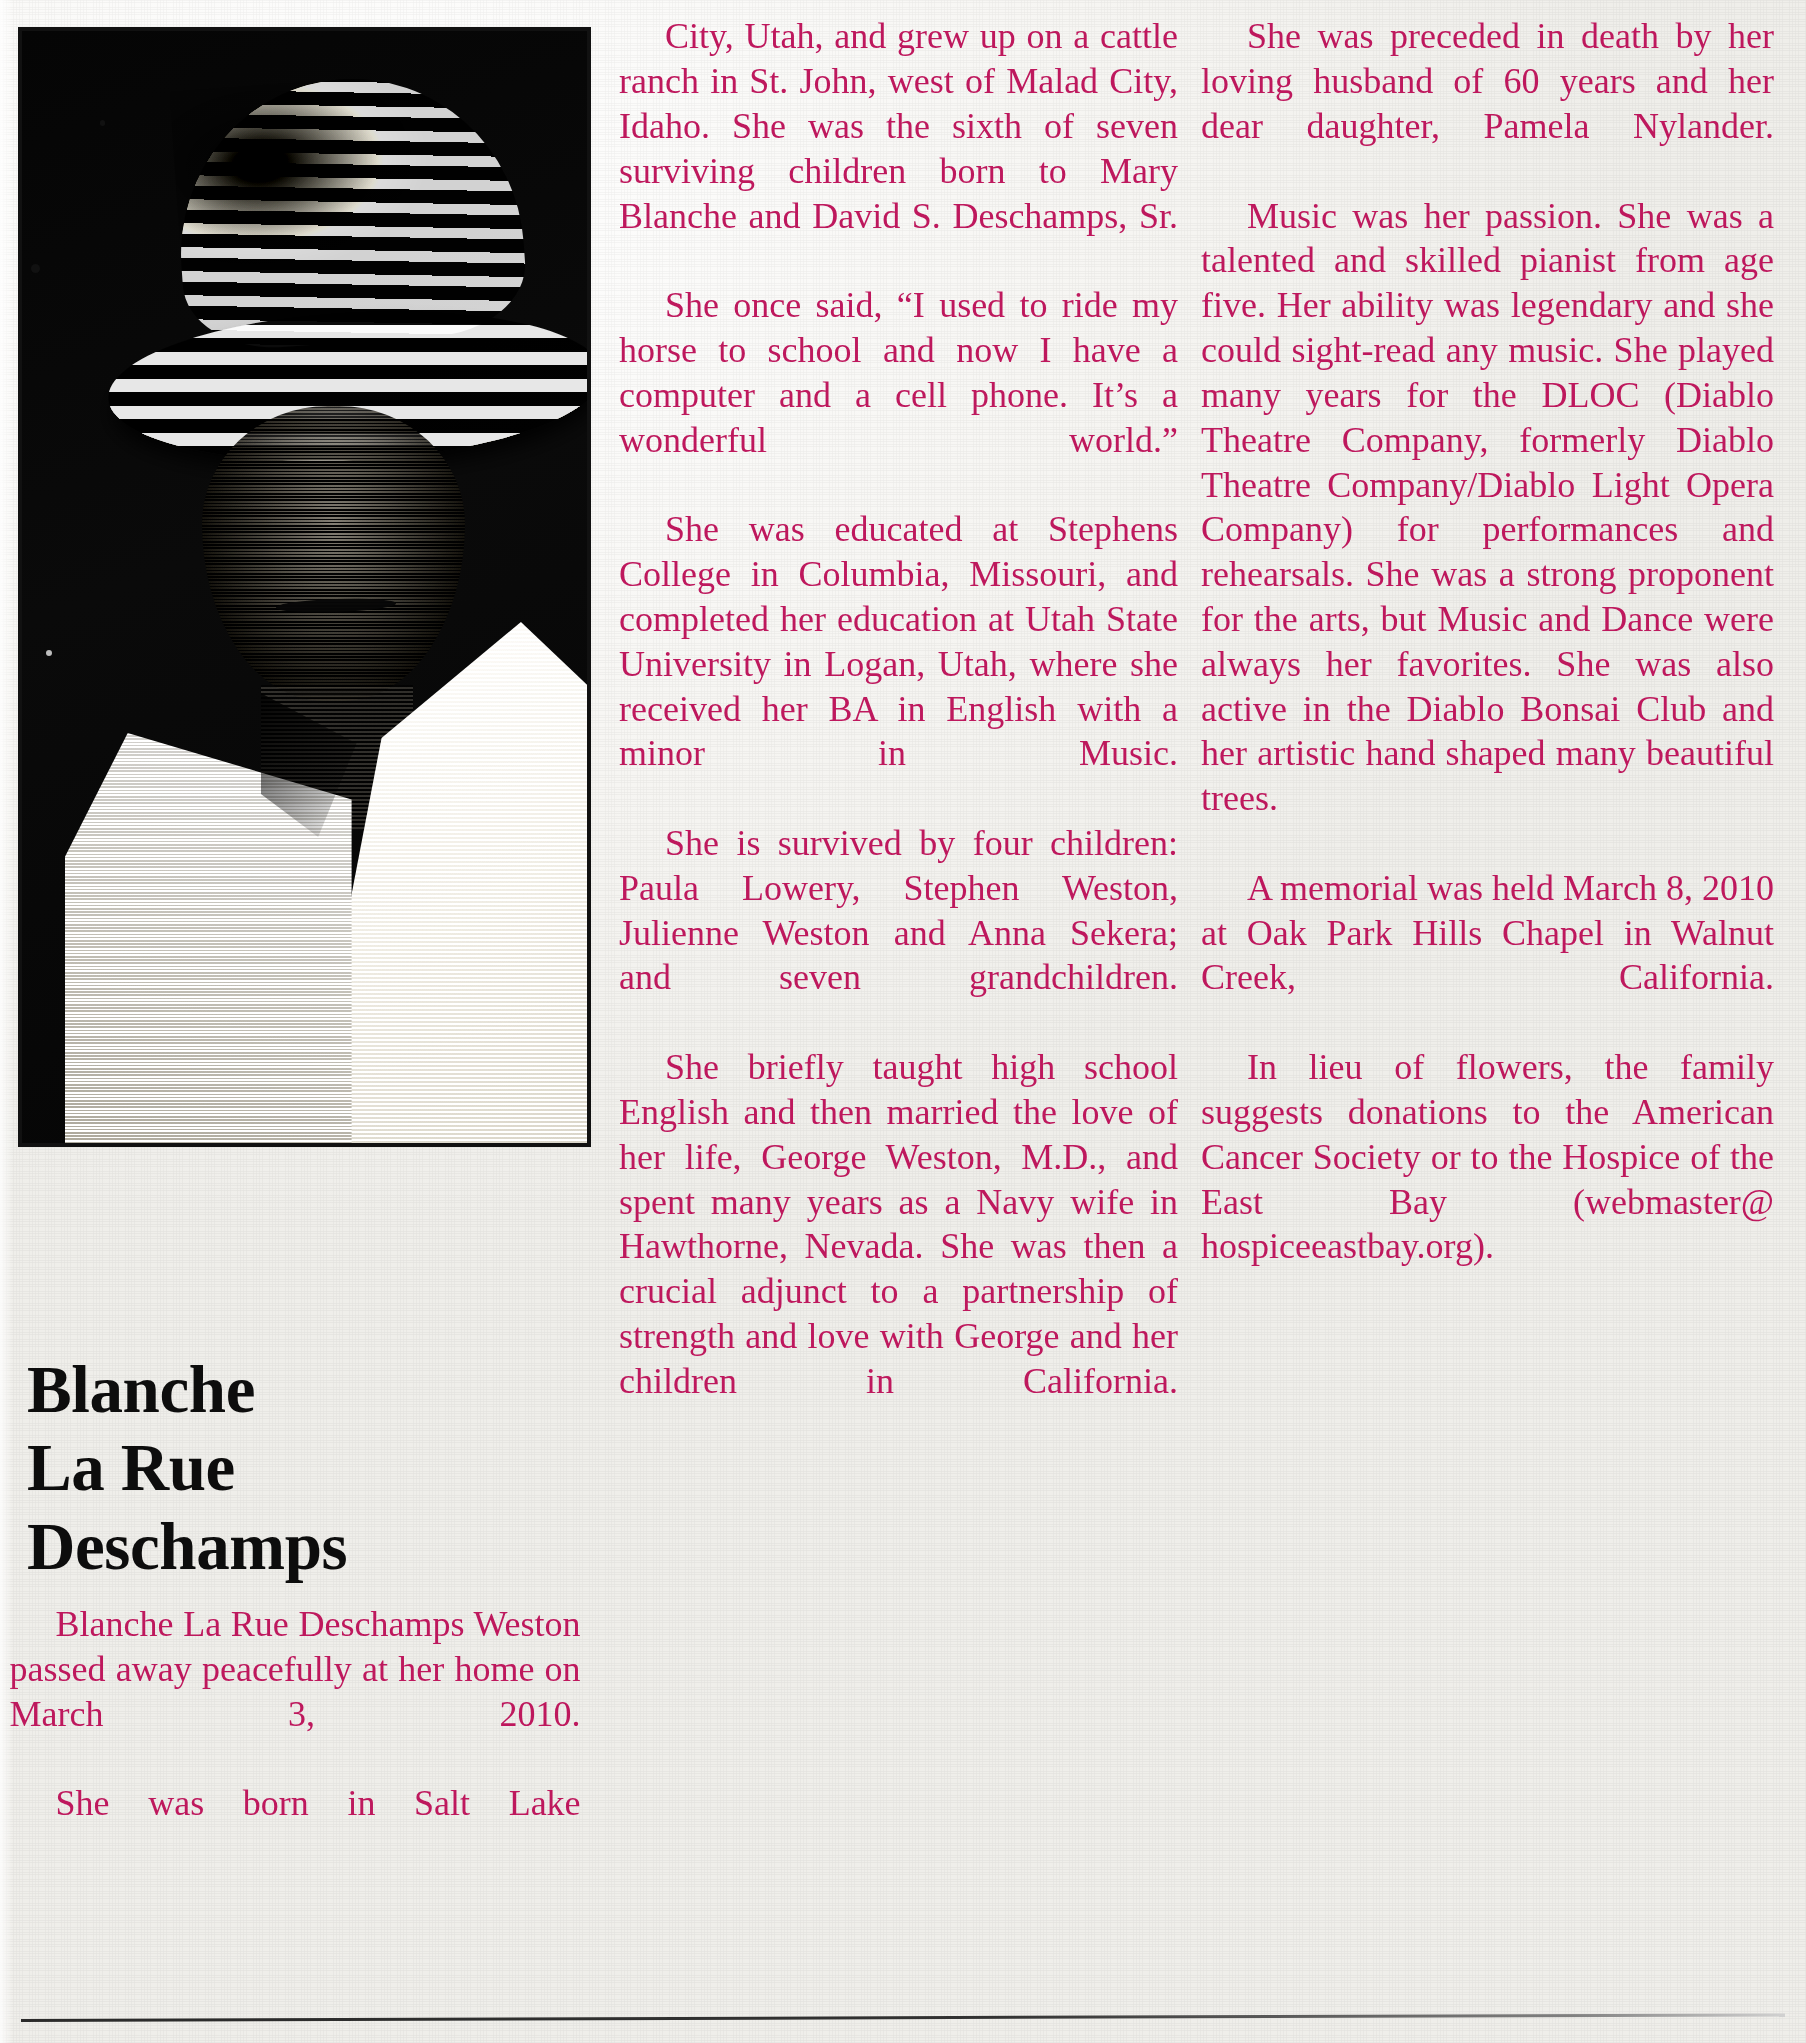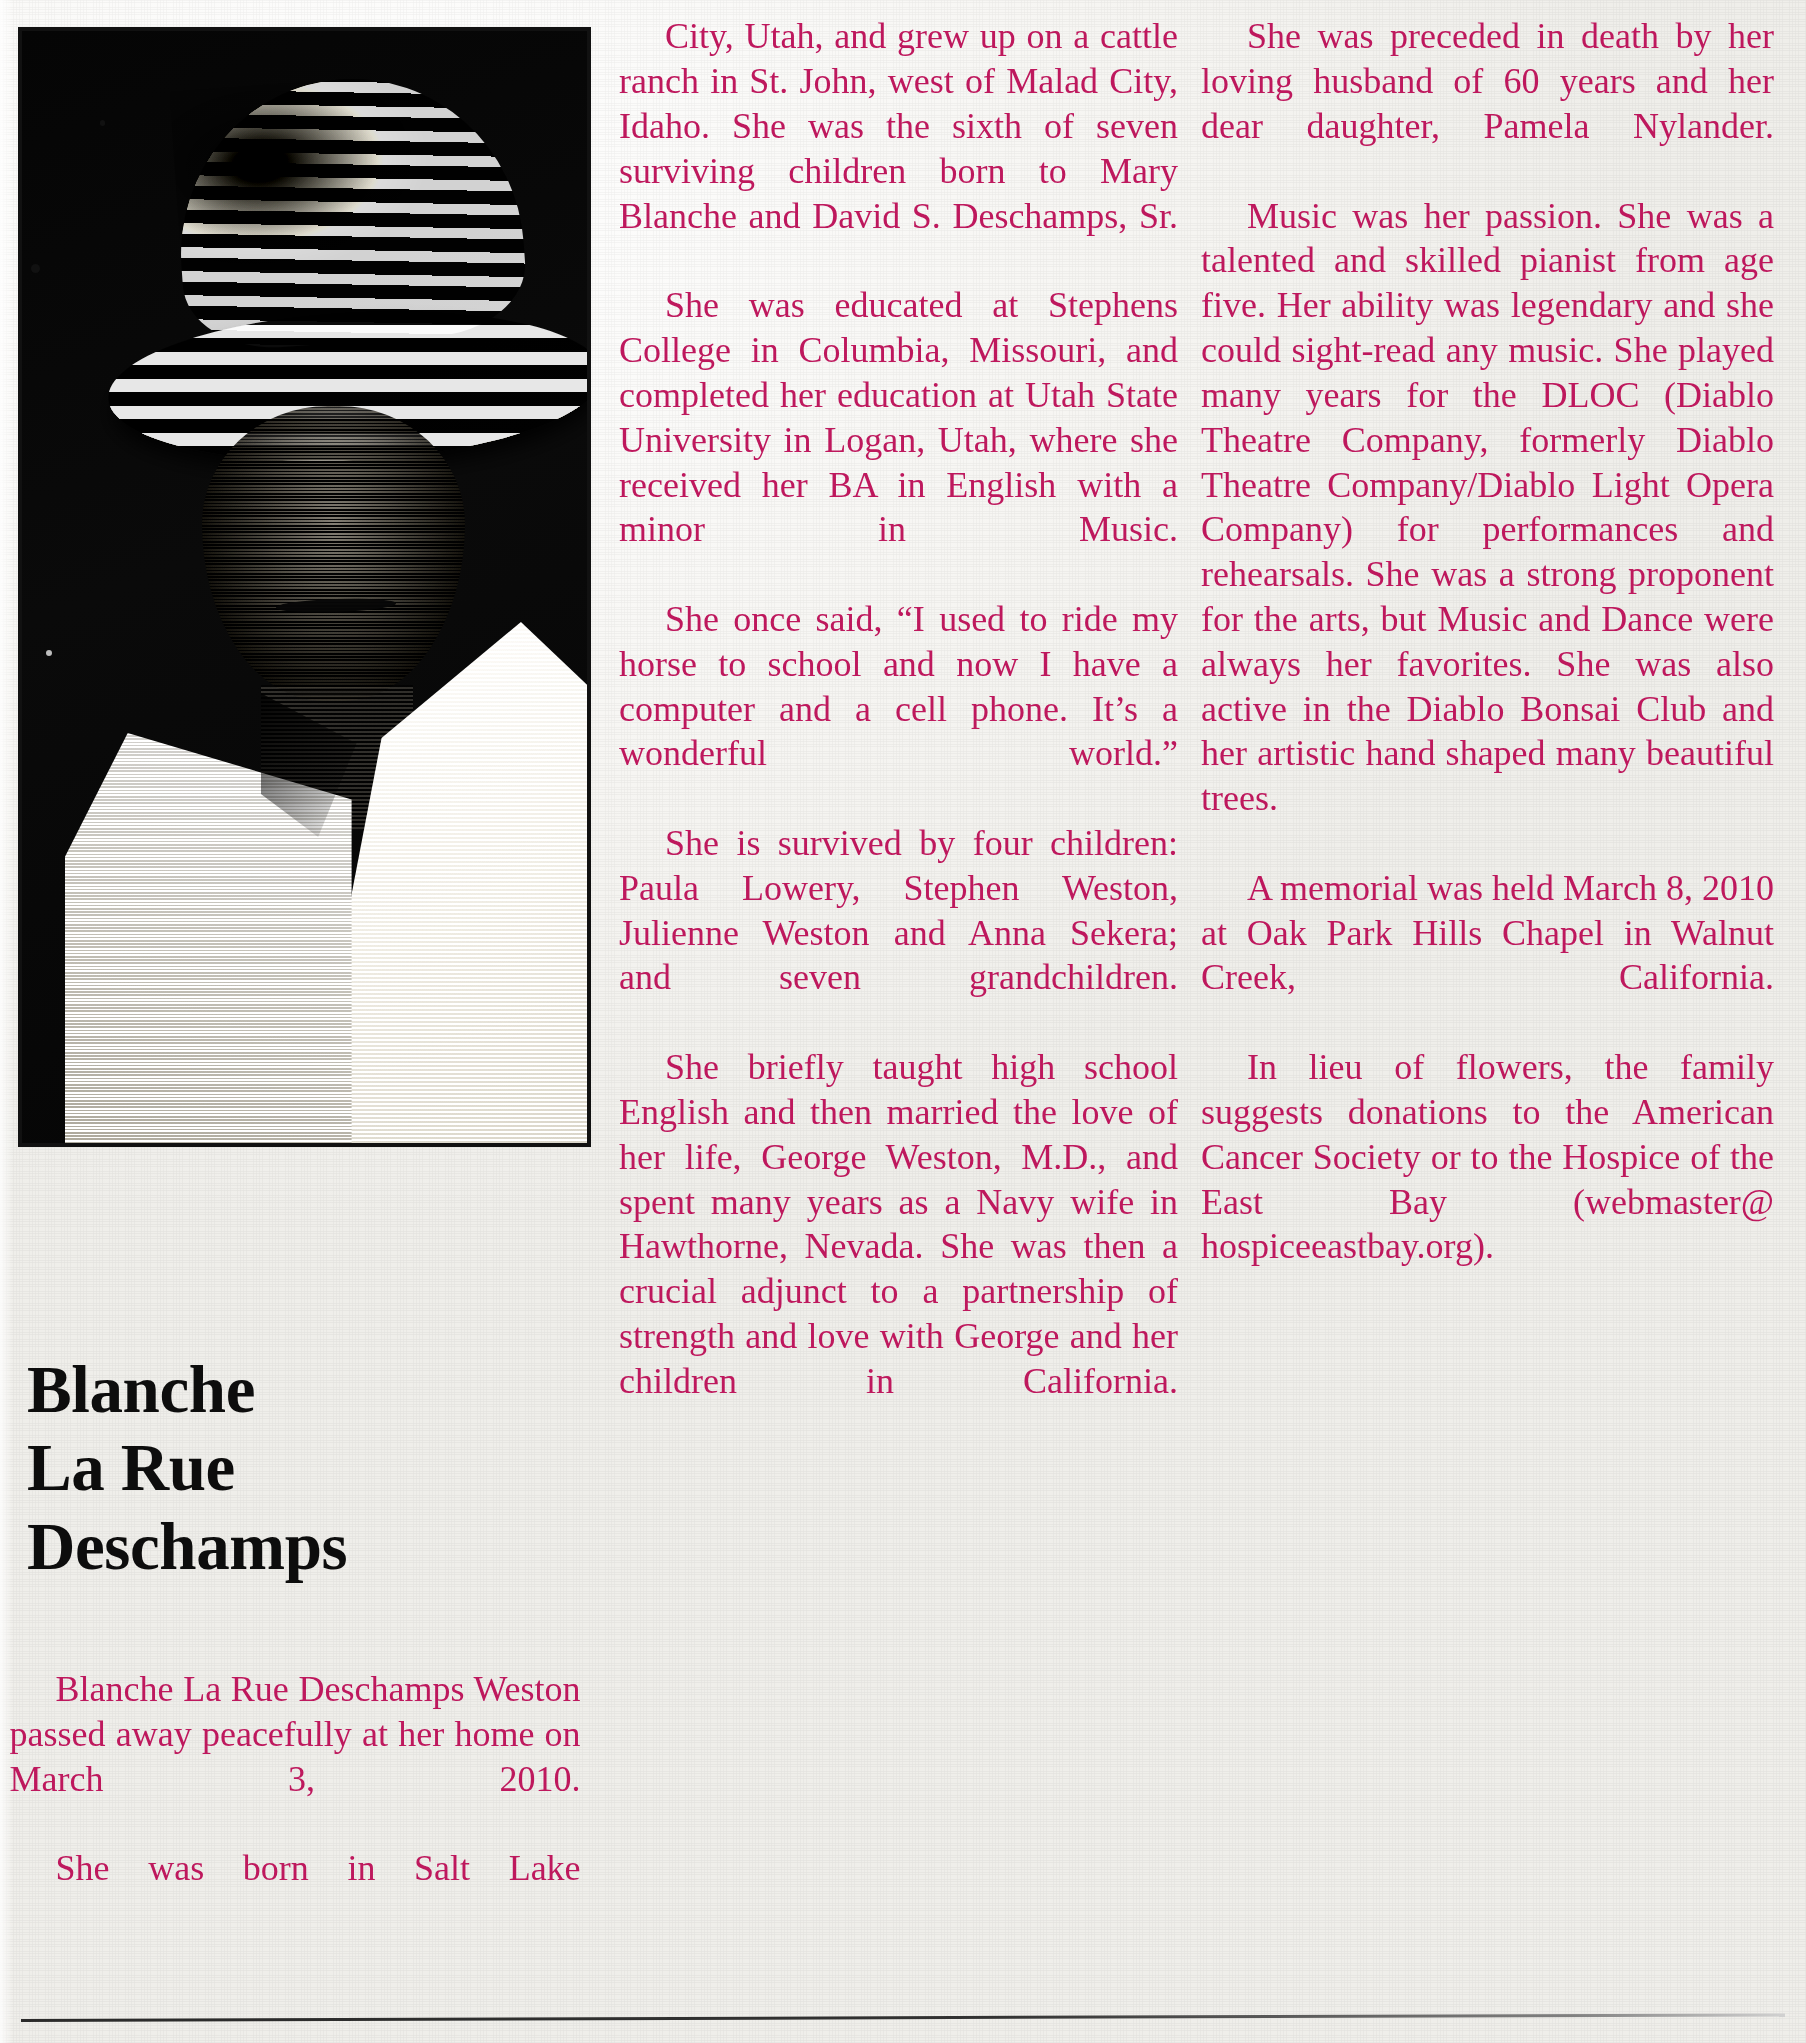--- a/index.html
+++ b/index.html
@@ -141,21 +141,21 @@
   .body-text{
     font-size:36px;
     line-height:1.245;
     color:#be185d;
     text-align:justify;
     text-justify:inter-word;
     hyphens:none;
   }
   .body-text p{margin:0;text-indent:46px;}
   .col1 .body-text{
-    position:absolute;left:-4.8px;top:1667px;width:571px;font-family:Liberation Serif, serif;
+    position:absolute;left:-4.8px;top:1602px;width:571px;font-family:Liberation Serif, serif;
   }
   .col2 .body-text{position:absolute;left:0;top:14.4px;width:559px;}
   .col3 .body-text{position:absolute;left:0;top:14.4px;width:573px;}
   
   .body-text p:after{content:"";display:inline-block;width:100%;}
 
   
   .bottom-rule{
     position:absolute;left:21px;top:2019px;width:1764px;height:3.2px;
     background:linear-gradient(90deg,#1a1a1a 0%,#222 55%,#777 88%,#cfcfcf 100%);
@@ -203,22 +203,22 @@
   <div class="col col1">
     <div class="body-text">
       <p>Blanche La Rue Deschamps Weston passed away peacefully at her home on March 3, 2010.</p>
       <p>She was born in Salt Lake</p>
     </div>
   </div>
 
   <div class="col col2">
     <div class="body-text">
       <p>City, Utah, and grew up on a cattle ranch in St. John, west of Malad City, Idaho. She was the sixth of seven surviving children born to Mary Blanche and David S. Deschamps, Sr.</p>
+      <p>She once said, “I used to ride my horse to school and now I have a computer and a cell phone. It’s a wonderful world.”</p>
       <p>She was educated at Stephens College in Columbia, Missouri, and completed her education at Utah State University in Logan, Utah, where she received her BA in English with a minor in Music.</p>
-      <p>She once said, “I used to ride my horse to school and now I have a computer and a cell phone. It’s a wonderful world.”</p>
       <p>She is survived by four children: Paula Lowery, Stephen Weston, Julienne Weston and Anna Sekera; and seven grandchildren.</p>
       <p>She briefly taught high school English and then married the love of her life, George Weston, M.D., and spent many years as a Navy wife in Hawthorne, Nevada. She was then a crucial adjunct to a partnership of strength and love with George and her children in California.</p>
     </div>
   </div>
 
   <div class="col col3">
     <div class="body-text">
       <p>She was preceded in death by her loving husband of 60 years and her dear daughter, Pamela Nylander.</p>
       <p>Music was her passion. She was a talented and skilled pianist from age five. Her ability was legendary and she could sight-read any music. She played many years for the DLOC (Diablo Theatre Company, formerly Diablo Theatre Company/Diablo Light Opera Company) for performances and rehearsals. She was a strong proponent for the arts, but Music and Dance were always her favorites. She was also active in the Diablo Bonsai Club and her artistic hand shaped many beautiful trees.</p>
       <p>A memorial was held March 8, 2010 at Oak Park Hills Chapel in Walnut Creek, California.</p>

